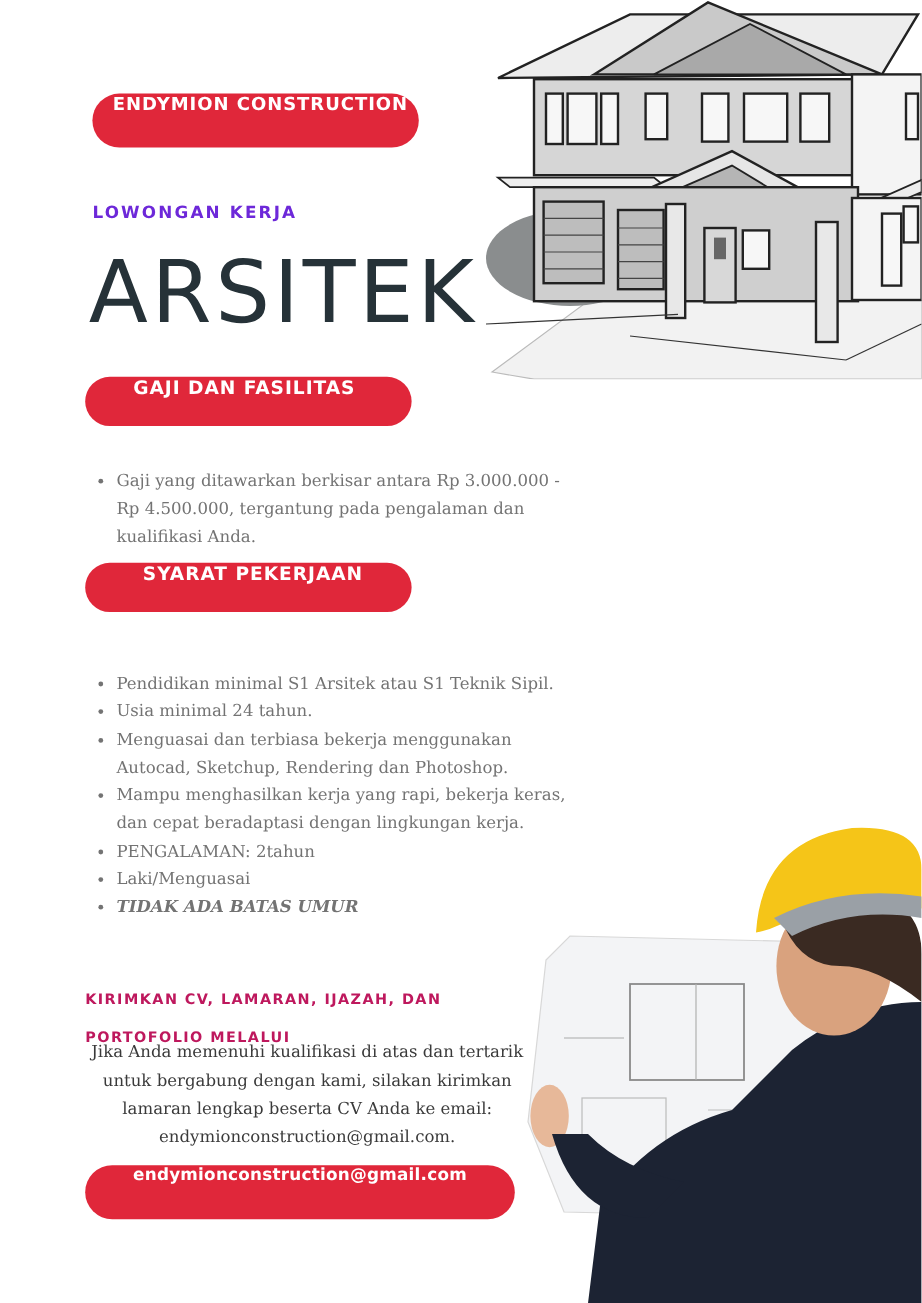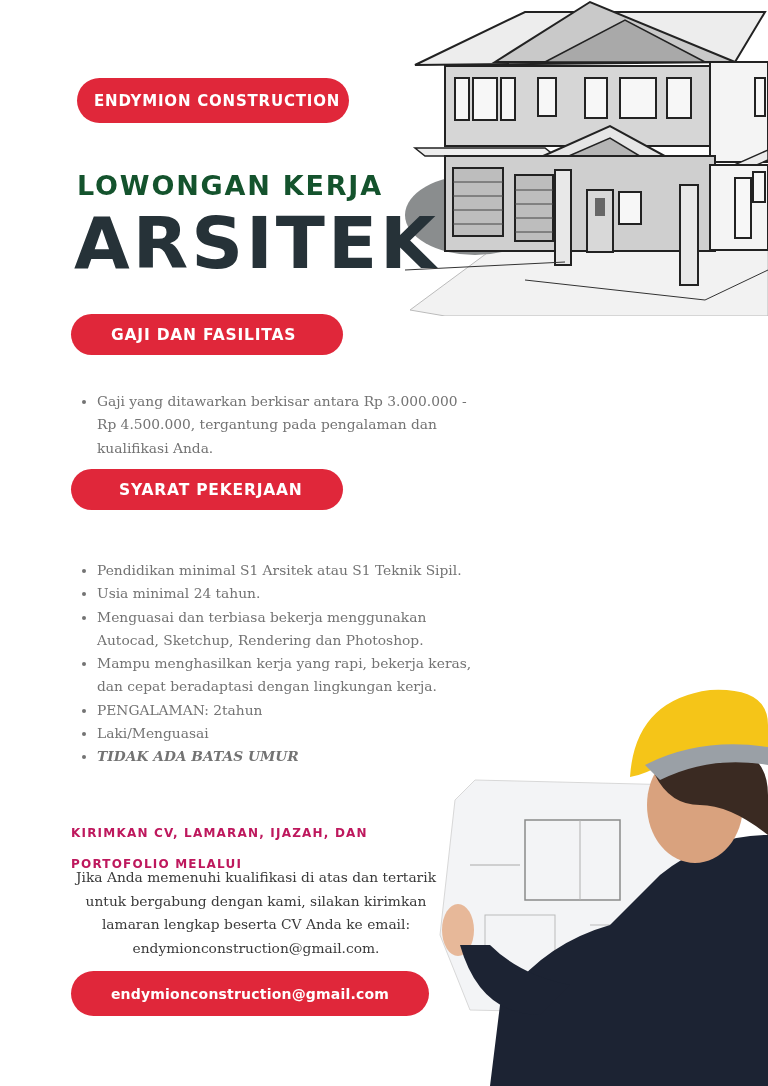--- a/index.html
+++ b/index.html
@@ -3,35 +3,35 @@
   <meta charset="utf-8">
   <style>
     html, body { margin: 0; padding: 0; }
     body {
       width: 768px; height: 1086px; background: #ffffff; position: relative; overflow: hidden;
       font-family: "DejaVu Serif", serif; color: #2a2a2a;
     }
     .pill {
       position: absolute; background: #e0273a; color: #ffffff; border-radius: 24px;
       font-family: "DejaVu Sans", sans-serif; font-weight: bold; letter-spacing: 0.8px;
-      display: flex; align-items: center;
+      display: flex; 
     }
     .brand-pill { left: 77px; top: 78px; width: 272px; height: 45px; font-size: 15px; padding-left: 17px; box-sizing: border-box; }
     .sec-pill { left: 71px; width: 272px; height: 41px; font-size: 15.5px; box-sizing: border-box; }
     .sec-pill.gaji { top: 314px; padding-left: 40px; }
     .sec-pill.syarat { top: 469px; padding-left: 48px; }
     .email-pill { left: 71px; top: 971px; width: 358px; height: 45px; font-size: 14px; font-weight: bold; letter-spacing: 0.2px; justify-content: center; }
 
     .subtitle {
       position: absolute; left: 77px; top: 170px; font-family: "DejaVu Sans", sans-serif;
-      font-weight: bold; font-size: 27px; letter-spacing: 1.8px; color: #14532d;
+      font-weight: bold; font-size: 14px; letter-spacing: 1.8px; color: #6d28d9;
     }
     .title {
       position: absolute; left: 74px; top: 207px; font-family: "DejaVu Sans", sans-serif;
-      font-weight: bold; font-size: 72px; letter-spacing: 3px; color: #263238; line-height: 1;
+      font-weight: normal; font-size: 72px; letter-spacing: 3px; color: #263238; line-height: 1;
     }
     ul.list {
       position: absolute; left: 75px; margin: 0; padding-left: 22px; font-size: 13.8px; line-height: 23.3px;
       color: #737373; width: 380px;
     }
     ul.list li { padding-left: 0; }
     ul.list.gaji { top: 390px; }
     ul.list.syarat { top: 526px; width: 390px; margin-top: 33px; }
     ul.list li.em { font-style: italic; font-weight: bold; }
 

